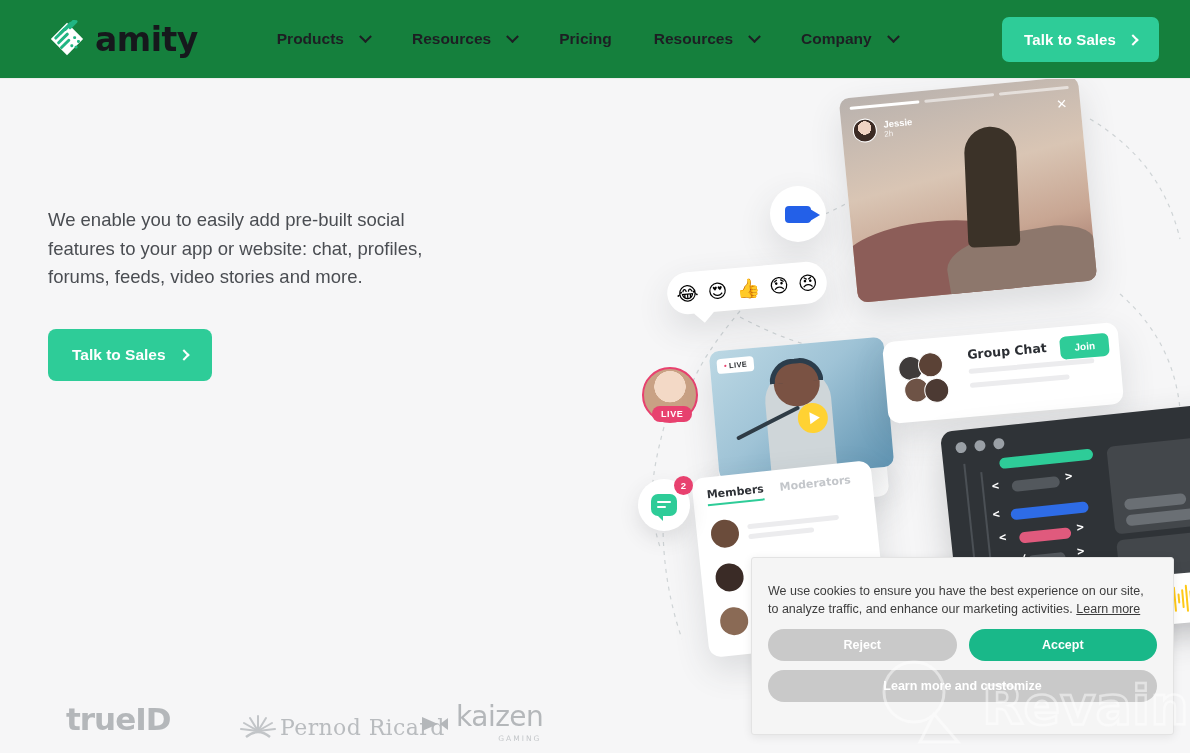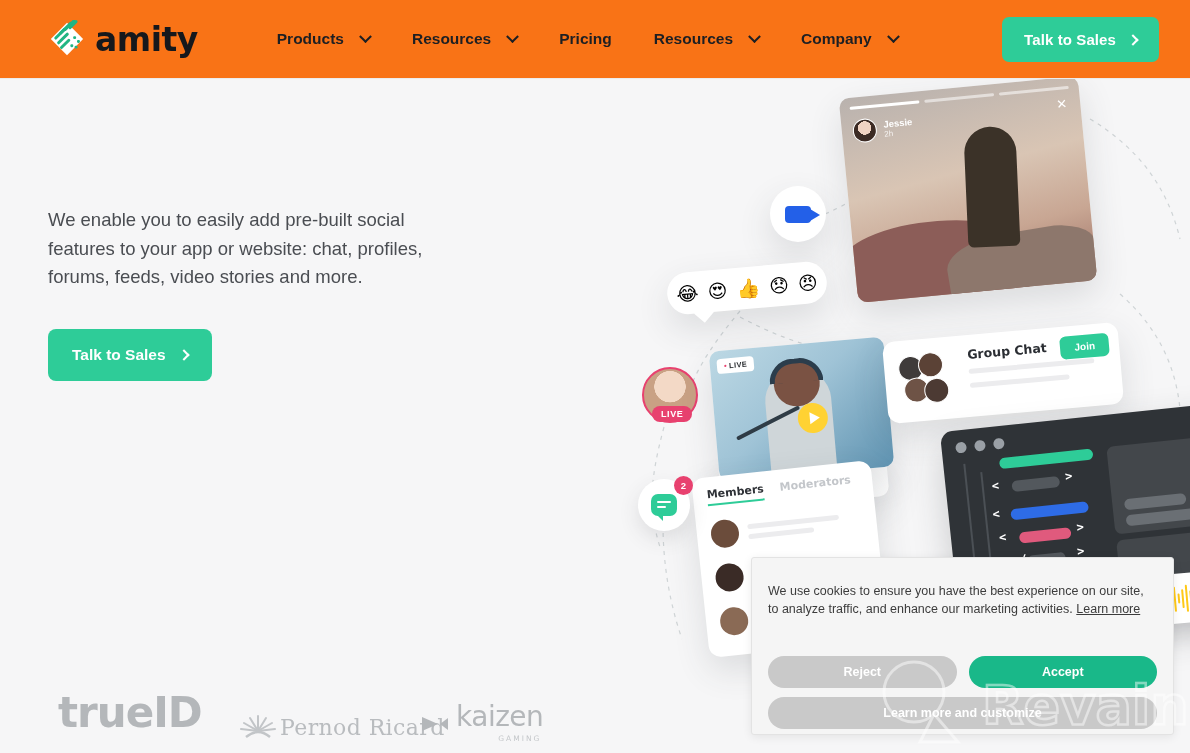--- a/index.html
+++ b/index.html
@@ -20,21 +20,21 @@
     overflow: hidden;
     background: #ffffff;
   }
 
   
   .header {
     position: absolute;
     top: 0; left: 0;
     width: 1190px;
     height: 79px;
-    background: #f97316;
+    background: #15803d;
     border-bottom: 1px solid #ececec;
     display: flex;
     align-items: center;
     z-index: 40;
   }
 
   .logo-wrap {
     display: flex;
     align-items: center;
     margin-left: 48px;
@@ -511,21 +511,21 @@
     font-size: 12.5px;
     line-height: 1.45;
     color: #3c3c3c;
     font-family: "Liberation Sans", sans-serif;
     margin-top: 8px;
   }
   .cookie-link {
     color: #3c3c3c; text-decoration: underline; cursor: pointer;
   }
   .cookie-btns {
-    display: flex; gap: 12px; margin-top: 38px;
+    display: flex; gap: 12px; margin-top: 11px;
   }
   .btn-reject {
     flex: 1; height: 32px; border: none; border-radius: 16px;
     background: #c9c9c9; color: #ffffff;
     font-size: 12.5px; font-weight: 700; cursor: pointer;
     font-family: "Liberation Sans", sans-serif;
   }
   .btn-accept {
     flex: 1; height: 32px; border: none; border-radius: 16px;
     background: #19b889; color: #ffffff;
@@ -546,21 +546,21 @@
     left: 0; bottom: 0;
     width: 1190px; height: 80px;
     display: flex; align-items: center;
     z-index: 10;
   }
   .logo-item {
     color: #b4b7ba;
     display: flex; align-items: center; justify-content: center;
     font-family: "DejaVu Sans", sans-serif;
   }
-  .l-trueid { position: absolute; left: 58px; bottom: 16px; font-size: 42px; font-weight: 700; letter-spacing: -1px; }
+  .l-trueid { position: absolute; left: 66px; bottom: 16px; font-size: 31px; font-weight: 700; letter-spacing: -1px; }
   .l-pernod { position: absolute; left: 236px; bottom: 13px; text-align: center; }
   .l-pernod .nm { font-family: "DejaVu Serif", serif; font-size: 22px; color: #b9bcbf; letter-spacing: .4px; }
   .l-kaizen { position: absolute; left: 420px; bottom: 20px; display: flex; align-items: flex-end; gap: 6px; }
   .l-kaizen .nm { font-size: 28px; color: #b4b7ba; letter-spacing: -0.5px; }
   .l-kaizen .sub { position: absolute; right: 2px; bottom: -10px; font-size: 7.5px; letter-spacing: 2px; color: #c4c7ca; }
   .l-noom { position: absolute; left: 602px; bottom: 18px; font-size: 33px; font-weight: 700; color: #b4b7ba; letter-spacing: 0.5px; }
 
   
   .watermark {
     position: absolute;

